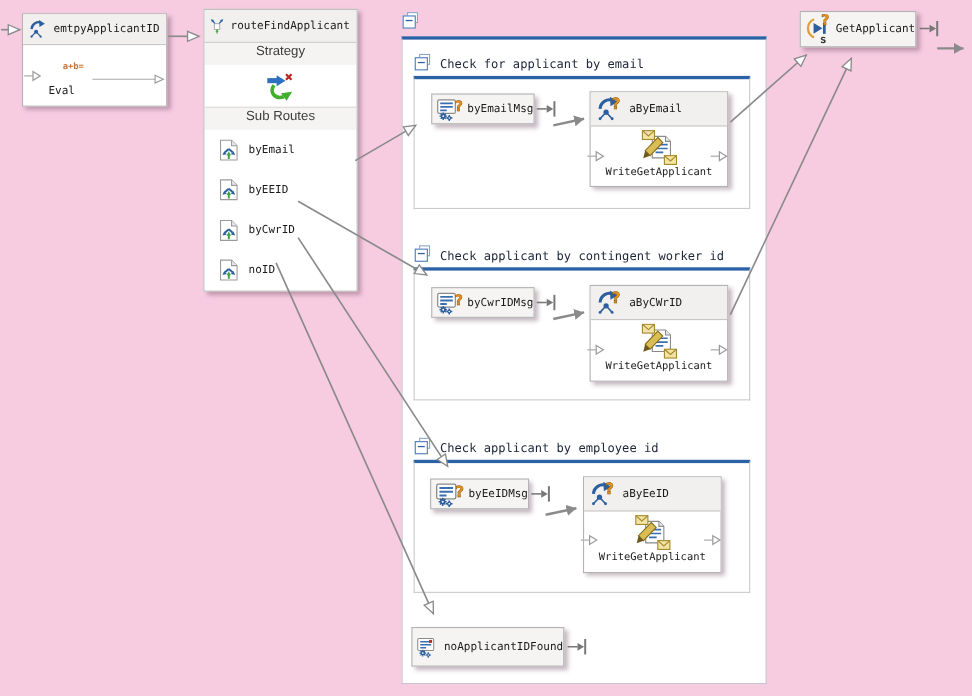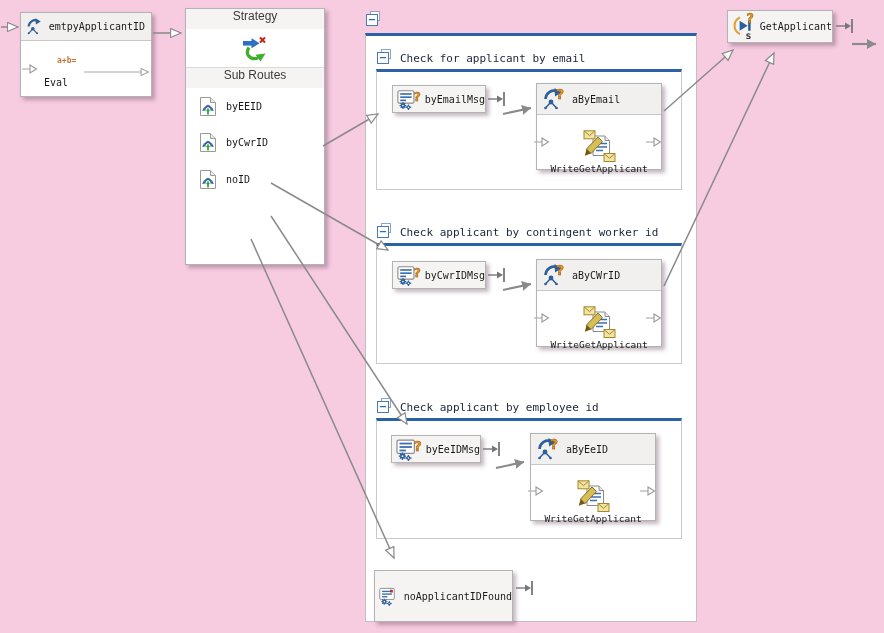--- a/index.html
+++ b/index.html
@@ -6,21 +6,21 @@
   .canvas{position:relative;width:884px;height:633px;background:#f7cce1;overflow:hidden;
           font-family:"DejaVu Sans Mono",monospace;}
   
   .node{position:absolute;background:#fff;border:1px solid #b3b3b3;
         box-shadow:3px 3px 4px rgba(90,50,75,.35);box-sizing:border-box;z-index:2;}
   .node-header{display:flex;align-items:center;gap:6px;padding:0 6px 0 5px;
         background:#f1f0ee;border-bottom:1px solid #c7c7c7;box-sizing:border-box;}
   .lbl{font:10px/1.1 "DejaVu Sans Mono",monospace;color:#1a1a1a;white-space:nowrap;}
   .lbl-sm{font:9.5px/1.1 "DejaVu Sans Mono",monospace;color:#1a1a1a;white-space:nowrap;}
   .msg-node{display:flex;align-items:center;gap:4px;padding-left:4px;background:#f5f4f2;}
-  .aby-body{display:flex;flex-direction:column;align-items:center;padding-top:15px;}
+  .aby-body{display:flex;flex-direction:column;align-items:center;padding-top:3px;}
   
   .container{position:absolute;left:365px;top:33px;width:332px;height:589px;background:#fff;
         border:1px solid #c6bcc8;border-top:3px solid #2a62a5;box-sizing:border-box;z-index:1;}
   .sec-box{position:absolute;width:306px;height:121px;background:#fff;border:1px solid #cacaca;
         border-top:3px solid #2a62a5;box-sizing:border-box;z-index:1;}
   .sec-title{position:absolute;display:flex;align-items:center;gap:7px;z-index:3;height:14px;}
   .sec-t{font:11px/1 "DejaVu Sans Mono",monospace;color:#1c2538;white-space:nowrap;}
   
   .collapse{position:relative;width:16px;height:14px;z-index:3;}
   .collapse .back{position:absolute;left:4px;top:-2px;width:10px;height:10px;background:#fff;
@@ -231,21 +231,21 @@
         <polygon points="5.5,19 10,23.5 3.8,25.8" fill="#6b5a1a"></polygon>
         <rect x="3" y="0.8" width="11" height="8" fill="#f3e3a2" stroke="#a3892c"></rect>
         <path d="M3,0.8 L8.5,5.6 L14,0.8" fill="none" stroke="#a3892c"></path>
         <rect x="23" y="23.5" width="11" height="8" fill="#f3e3a2" stroke="#a3892c"></rect>
         <path d="M23,23.5 L28.5,28.3 L34,23.5" fill="none" stroke="#a3892c"></path>
       </svg>
       <span class="lbl-sm">WriteGetApplicant</span>
     </div>
   </div>
 
-  <div class="node msg-node" style="left:374px;top:570px;width:139px;height:52px;">
+  <div class="node msg-node" style="left:374px;top:570px;width:139px;height:36px;">
     <svg width="27" height="28" viewBox="0 0 27 28">
       <rect x="1" y="4" width="19" height="14.5" rx="1.5" fill="#fff" stroke="#8a8a8a" stroke-width="1.2"></rect>
       <line x1="4" y1="8" x2="17" y2="8" stroke="#3a6fb0" stroke-width="1.8"></line>
       <line x1="4" y1="11.5" x2="17" y2="11.5" stroke="#3a6fb0" stroke-width="1.8"></line>
       <line x1="4" y1="15" x2="11" y2="15" stroke="#3a6fb0" stroke-width="1.8"></line>
       <rect x="14.5" y="5.8" width="3.6" height="3.6" fill="#b23030"></rect>
       <g stroke="#2d5f9e" stroke-width="1.4">
         <path d="M7,17.5 V25.5 M3,21.5 H11 M4.3,18.8 L9.7,24.2 M9.7,18.8 L4.3,24.2"></path>
         <path d="M13.5,20.5 V27 M10.3,23.8 H16.7"></path>
       </g>
@@ -279,36 +279,61 @@
         <circle cx="3.5" cy="21" r="1.3" fill="#2d5f9e"></circle>
           <circle cx="14.5" cy="21" r="1.3" fill="#2d5f9e"></circle>
       </svg>
       <span class="lbl">emtpyApplicantID</span>
     </div>
     <span class="expr" style="left:36px;top:43px;">a+b=</span>
     <span class="lbl abs" style="left:23px;top:64px;">Eval</span>
   </div>
 
   <div class="node" style="left:185px;top:8px;width:140px;height:257px;">
+    <div class="node-header" style="height:30px;">
+      <svg width="20" height="23" viewBox="0 0 20 23">
+        <rect x="6" y="8.5" width="8" height="8" fill="#fff" stroke="#8a8a8a"></rect>
+        <line x1="7" y1="8" x2="3.5" y2="4.5" stroke="#2d5f9e" stroke-width="1.8"></line>
+        <polygon points="1,2 5.8,3.2 2.8,6.2" fill="#2d5f9e"></polygon>
+        <line x1="13" y1="8" x2="16.5" y2="4.5" stroke="#2d5f9e" stroke-width="1.8"></line>
+        <polygon points="19,2 14.2,3.2 17.2,6.2" fill="#2d5f9e"></polygon>
+        <line x1="10" y1="22.5" x2="10" y2="18.5" stroke="#3fa33f" stroke-width="1.8"></line>
+        <polygon points="10,16 7.8,20 12.2,20" fill="#3fa33f"></polygon>
+      </svg>
+      <span class="lbl">routeFindApplicant</span>
+    </div>
     <div class="band" style="border-top:none;">
       <span>Strategy</span>
     </div>
     <div class="icon-row">
       <svg width="30" height="30" viewBox="0 0 30 30">
         <rect x="3" y="8" width="9" height="4.6" fill="#2d6fc0"></rect>
         <polygon points="11.5,5.3 19.5,10.3 11.5,15.3" fill="#2d6fc0"></polygon>
         <path d="M20,4.5 L25,9.5 M25,4.5 L20,9.5" stroke="#c22222" stroke-width="2"></path>
         <path d="M9,14.5 C4.5,21 10,27.5 18,25" fill="none" stroke="#3fae2a" stroke-width="3.2"></path>
         <polygon points="25.5,20.5 15.5,21.8 20.5,28.5" fill="#3fae2a"></polygon>
       </svg>
     </div>
     <div class="band">
       <span>Sub Routes</span>
     </div>
 
+    <div class="sub-item">
+      <svg width="18" height="21" viewBox="0 0 18 21">
+        <path d="M1.5,1.5 H11.5 L16.5,6.5 V19.5 H1.5 Z" fill="#fff" stroke="#9a9a9a"></path>
+        <path d="M11.5,1.5 V6.5 H16.5" fill="#e8e8e8" stroke="#9a9a9a"></path>
+        <line x1="9" y1="9.5" x2="5.5" y2="12.5" stroke="#2d5f9e" stroke-width="1.8"></line>
+        <polygon points="3.2,15 7.2,14.2 4.8,11.4" fill="#2d5f9e"></polygon>
+        <line x1="9" y1="9.5" x2="12.5" y2="12.5" stroke="#2d5f9e" stroke-width="1.8"></line>
+        <polygon points="14.8,15 10.8,14.2 13.2,11.4" fill="#2d5f9e"></polygon>
+        <line x1="9" y1="18.5" x2="9" y2="14" stroke="#3fa33f" stroke-width="1.8"></line>
+        <polygon points="9,11.5 7,15.3 11,15.3" fill="#3fa33f"></polygon>
+      </svg>
+      <span class="lbl">byEmail</span>
+    </div>
     <div class="sub-item">
       <svg width="18" height="21" viewBox="0 0 18 21">
         <path d="M1.5,1.5 H11.5 L16.5,6.5 V19.5 H1.5 Z" fill="#fff" stroke="#9a9a9a"></path>
         <path d="M11.5,1.5 V6.5 H16.5" fill="#e8e8e8" stroke="#9a9a9a"></path>
         <line x1="9" y1="9.5" x2="5.5" y2="12.5" stroke="#2d5f9e" stroke-width="1.8"></line>
         <polygon points="3.2,15 7.2,14.2 4.8,11.4" fill="#2d5f9e"></polygon>
         <line x1="9" y1="9.5" x2="12.5" y2="12.5" stroke="#2d5f9e" stroke-width="1.8"></line>
         <polygon points="14.8,15 10.8,14.2 13.2,11.4" fill="#2d5f9e"></polygon>
         <line x1="9" y1="18.5" x2="9" y2="14" stroke="#3fa33f" stroke-width="1.8"></line>
         <polygon points="9,11.5 7,15.3 11,15.3" fill="#3fa33f"></polygon>

